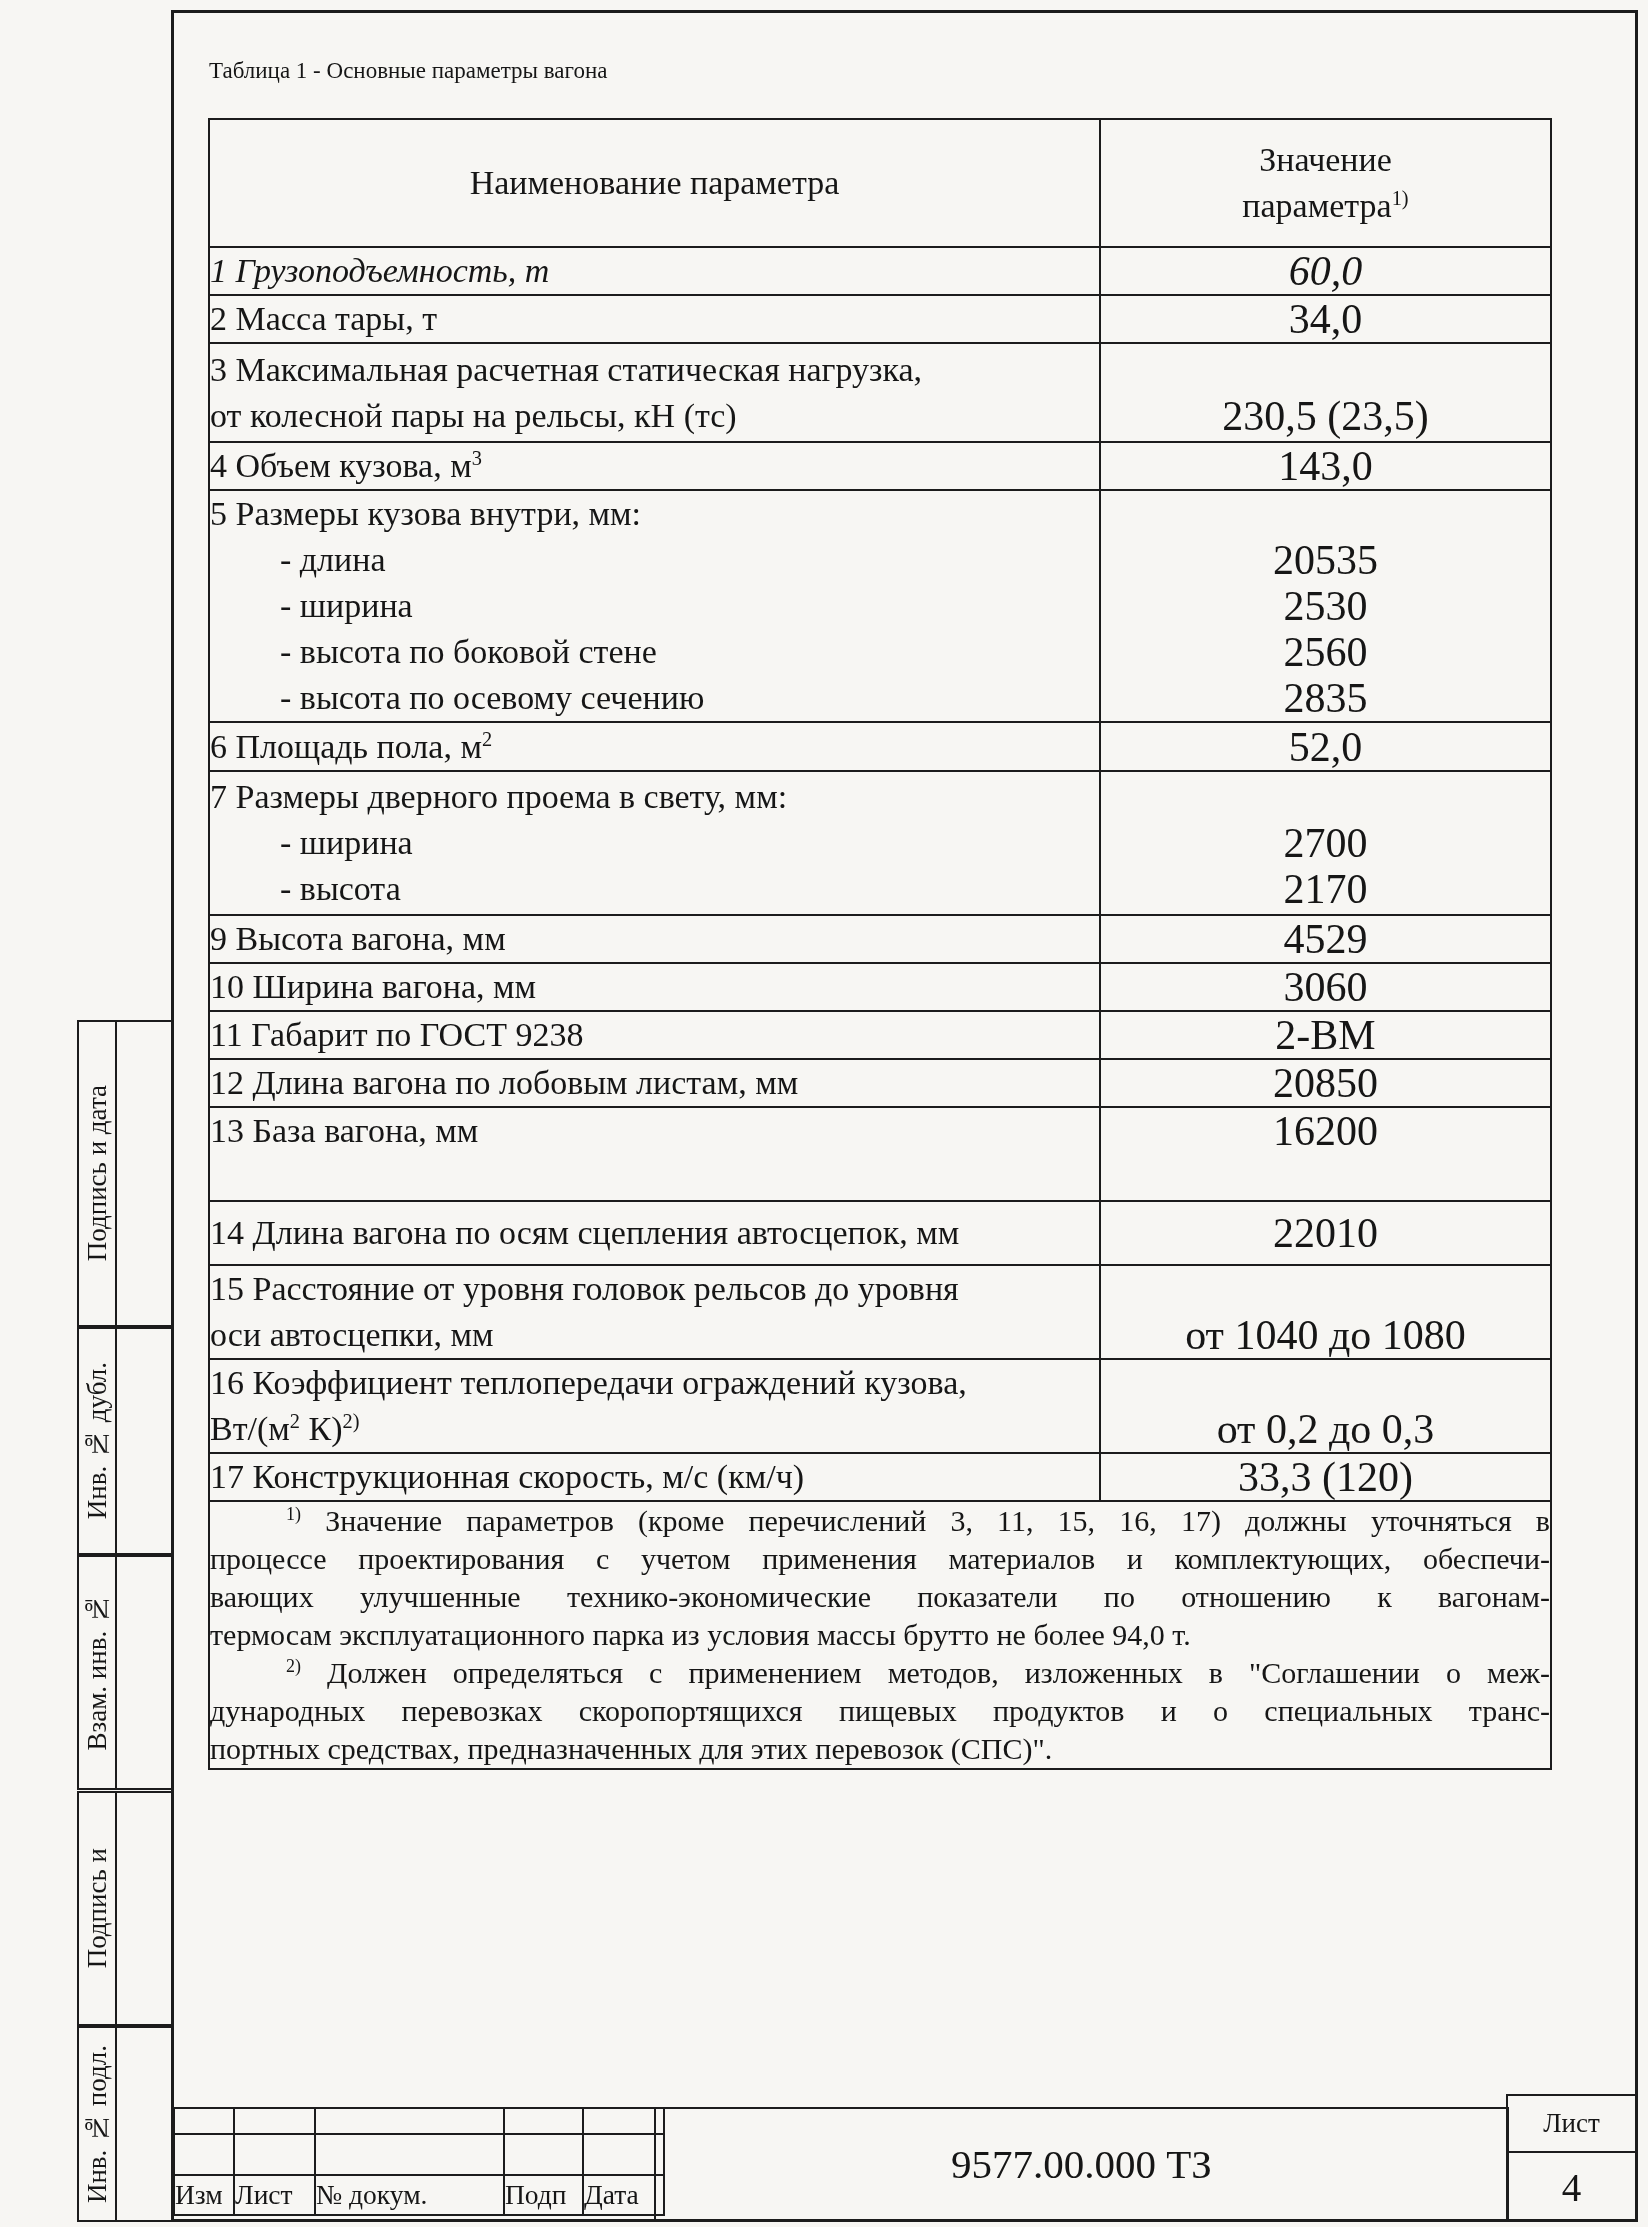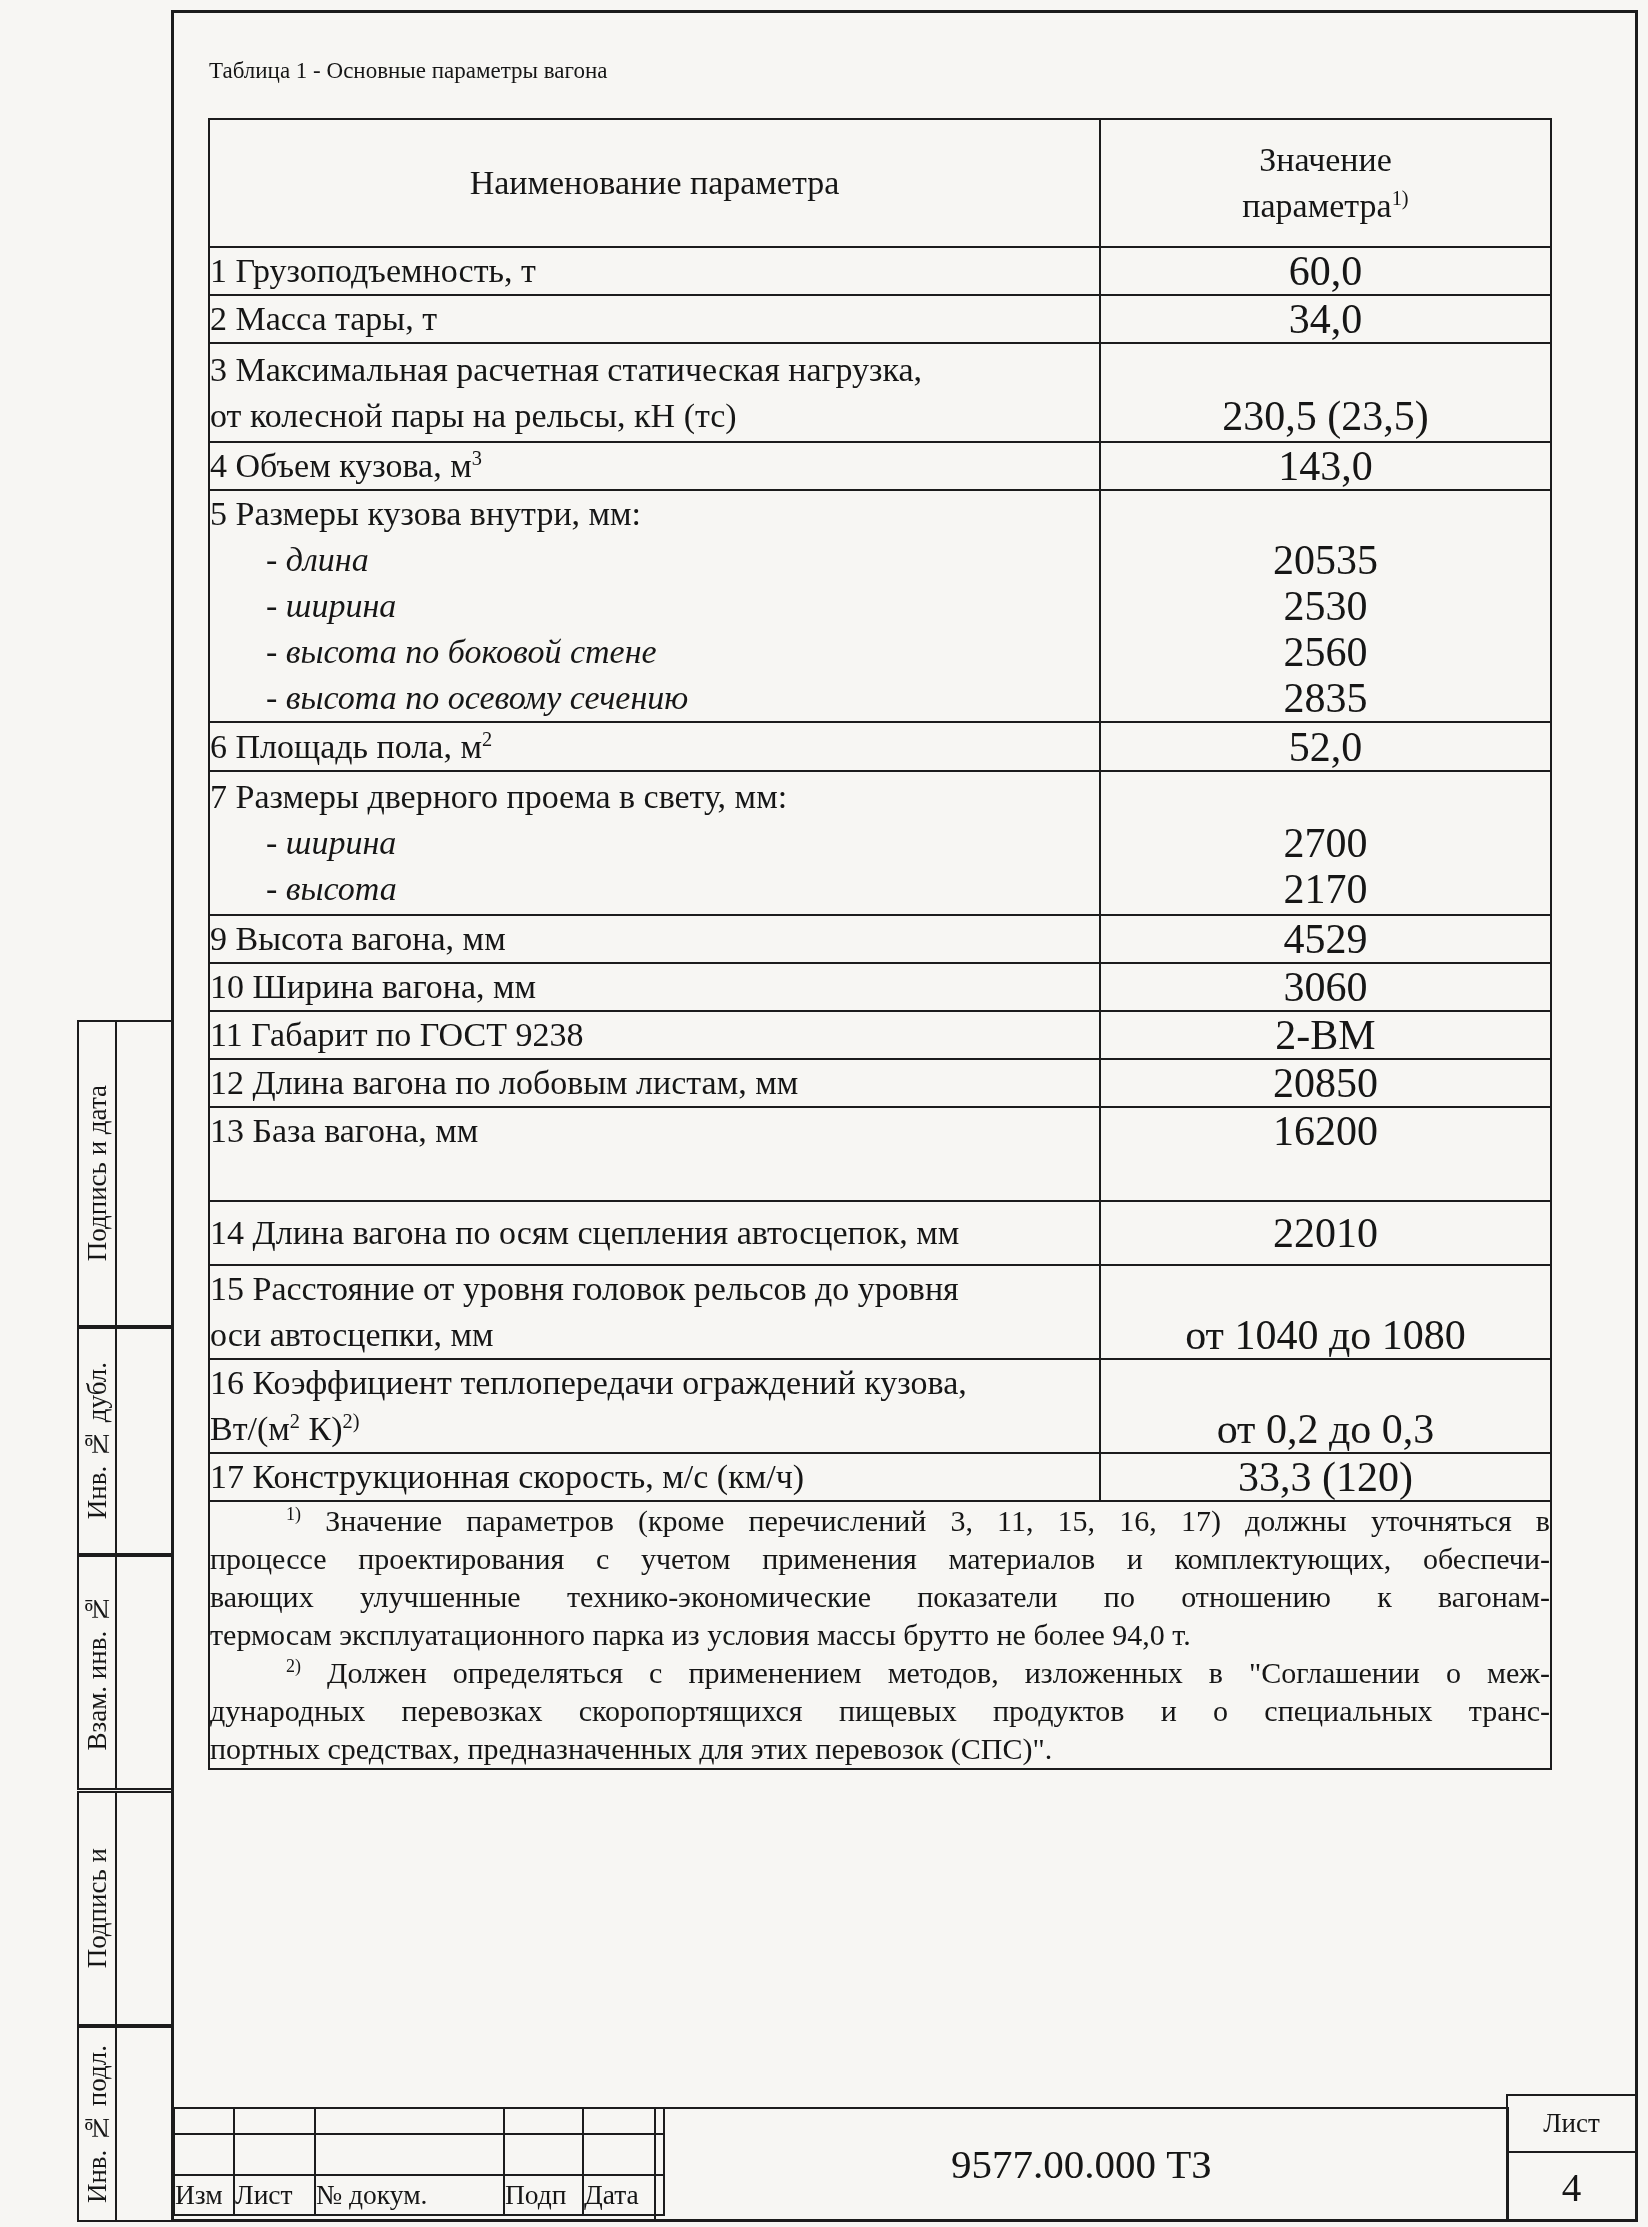--- a/index.html
+++ b/index.html
@@ -18,21 +18,21 @@
   .doc-title{position:absolute;left:209px;top:50px;font-size:23px;line-height:41px;white-space:nowrap;}
 
   .params-wrap{position:absolute;left:208px;top:118px;}
   table.params{border-collapse:collapse;table-layout:fixed;background:transparent;}
   table.params td,table.params th{border:2.6px solid #1c1c1c;padding:0;font-weight:normal;}
   .th-cell{text-align:center;vertical-align:middle;font-size:34px;}
   .th-line{height:46px;line-height:46px;}
   .name-cell{font-size:34px;padding:0 6.9px 0 10.3px;vertical-align:middle;}
   .value-cell{font-size:42px;text-align:center;vertical-align:middle;}
   .line{height:46px;line-height:46px;white-space:nowrap;}
-  .line.ind{padding-left:56px;font-style:italic;}
+  .line.ind{padding-left:70px;}
   sup{font-size:60%;line-height:0;vertical-align:super;}
 
   .fn-cell{padding:10.3px 22px 0 19px;font-size:30px;line-height:38px;vertical-align:top;}
   .fn-line{text-align:justify;text-align-last:justify;}
   .fn-line.first{text-indent:76px;}
   .fn-line.last{text-align-last:auto;}
 
   .sb-cell{position:absolute;box-sizing:border-box;border:2.6px solid #1c1c1c;
     display:flex;align-items:center;justify-content:center;}
   .sb-cell span{writing-mode:vertical-rl;transform:rotate(180deg);font-size:27px;white-space:nowrap;}
@@ -67,21 +67,21 @@
       <tr style="height:128px">
         <td class="th-cell">
           <div class="th-line">Наименование параметра</div>
         </td>
         <td class="th-cell">
           <div class="th-line">Значение</div>
           <div class="th-line">параметра<sup>1)</sup></div>
         </td>
       </tr>
 
-    <tr style="height: 46px;">
+    <tr style="height: 46px; font-style: italic;">
           <td class="name-cell">
             <div class="line">1 Грузоподъемность, т</div>
           </td>
           <td class="value-cell">
             <div class="line">60,0</div>
           </td>
         </tr>
         <tr style="height: 47px;">
           <td class="name-cell">
             <div class="line">2 Масса тары, т</div>

